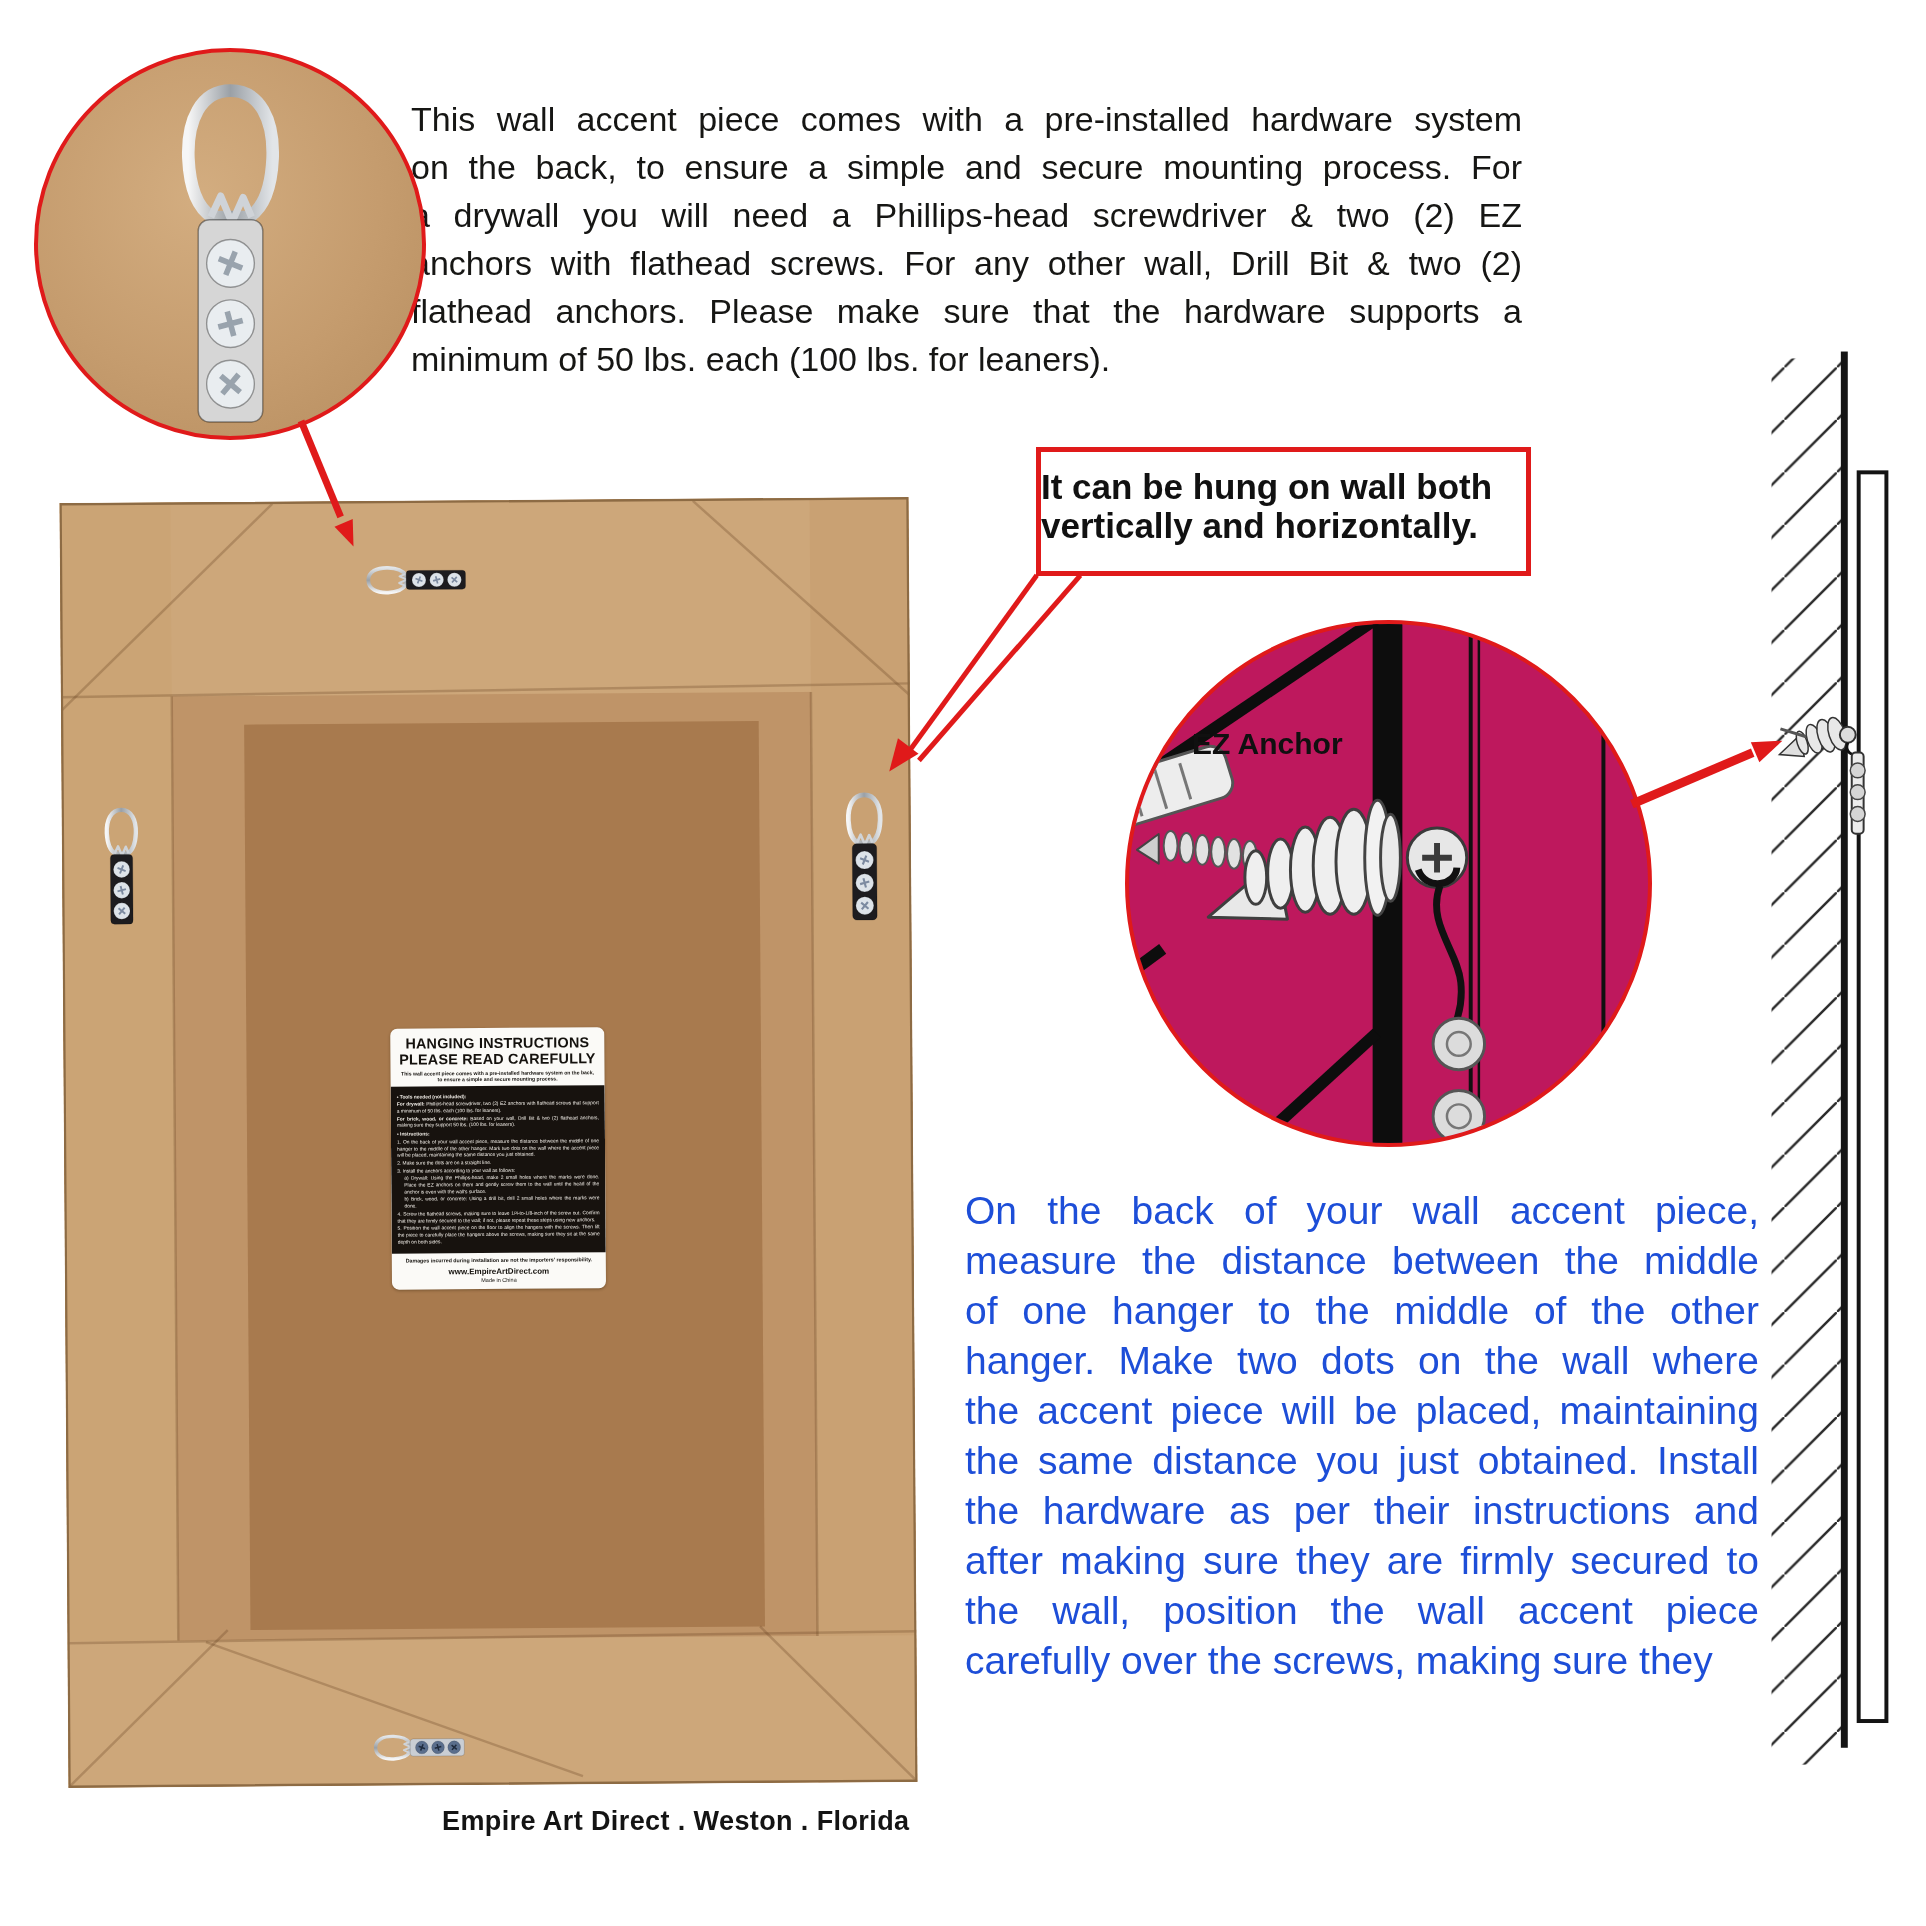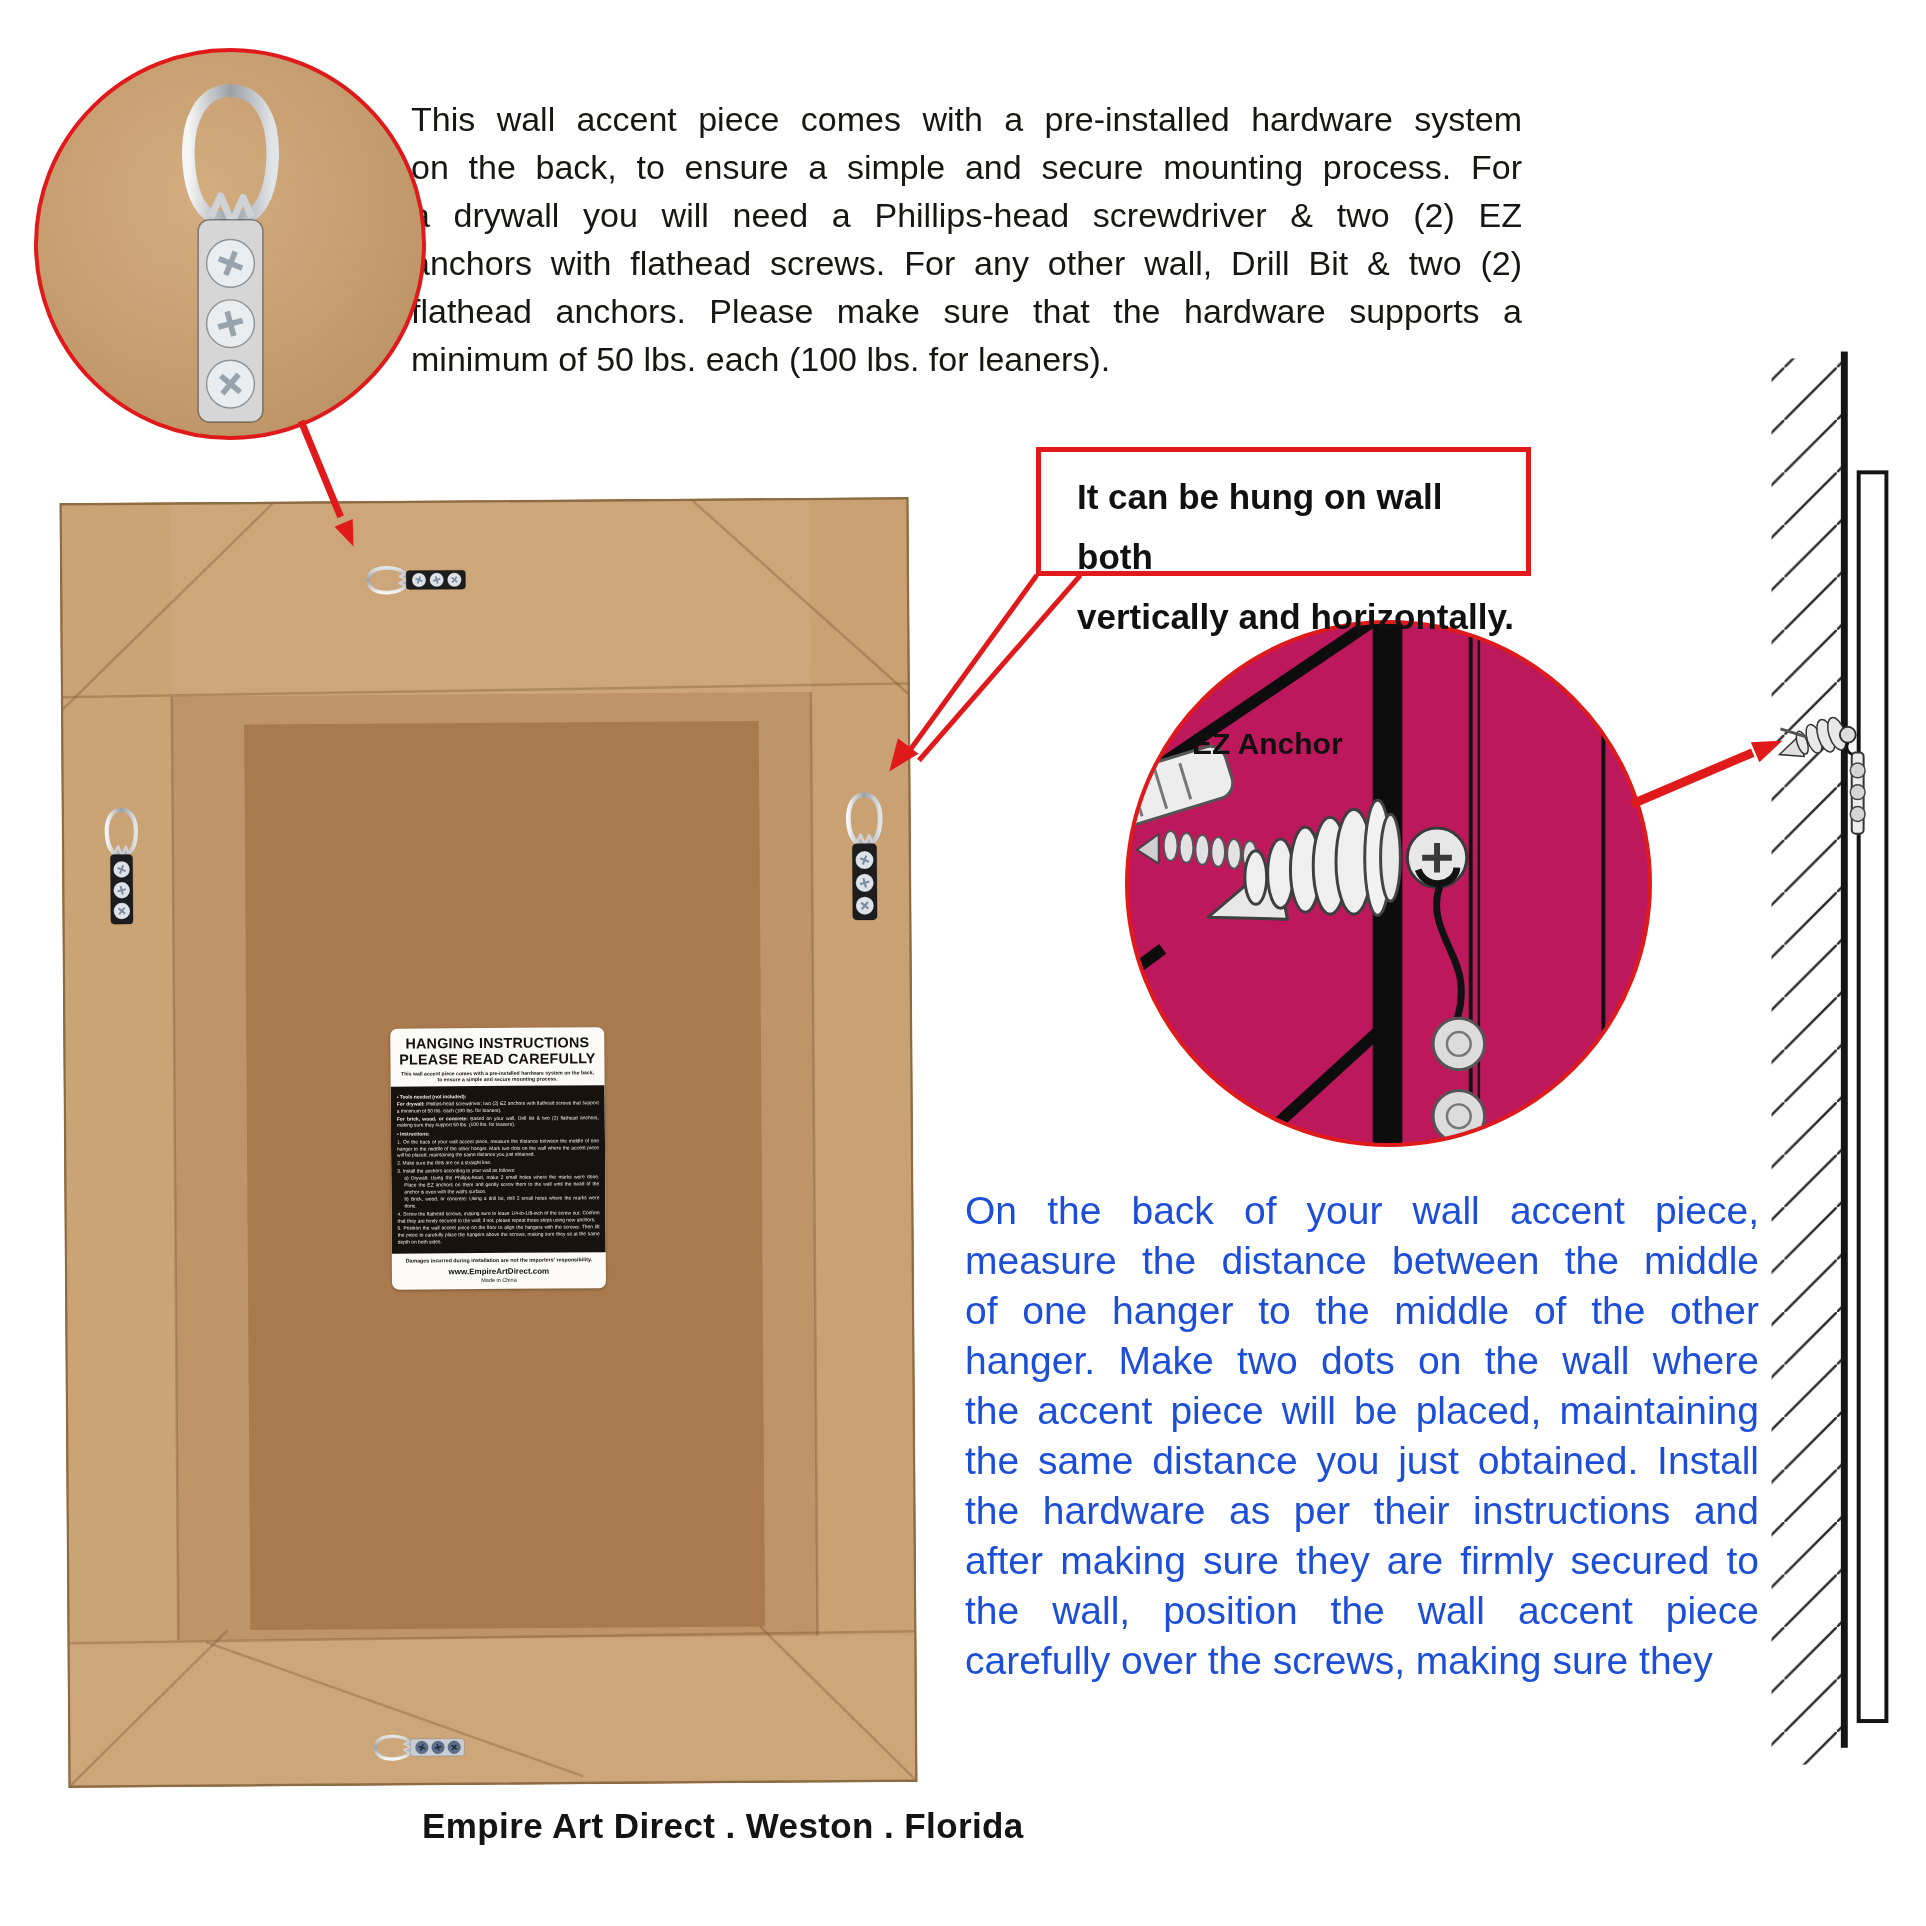--- a/index.html
+++ b/index.html
@@ -7,24 +7,24 @@
         font-family:"Liberation Sans", sans-serif;color:#1d1d1b;}
 
   
   .top-para{position:absolute;left:411px;top:95px;width:1111px;font-size:34px;line-height:48px;color:#161614;}
   .right-para{position:absolute;left:965px;top:1186px;width:794px;font-size:39px;line-height:50px;color:#1d4ed8;}
   .jline{text-align:justify;text-align-last:justify;white-space:normal;}
   .jpara .jline:last-child{text-align-last:left;}
 
   .callout{position:absolute;left:1036px;top:447px;width:495px;height:129px;box-sizing:border-box;
            border:5px solid #e01a1a;background:#ffffff;z-index:6;}
-  .callout .cline{font-weight:bold;font-size:35px;line-height:60px;color:#111;margin-left:36px;}
+  .callout .cline{font-weight:bold;font-size:35px;line-height:39px;color:#111;}
   .callout .cline:first-child{margin-top:15px;}
 
-  .footer-caption{position:absolute;left:422px;top:1806px;font-size:35px;font-weight:bold;color:#141414;letter-spacing:0.4px;}
+  .footer-caption{position:absolute;left:442px;top:1806px;font-size:27px;font-weight:bold;color:#141414;letter-spacing:0.4px;}
 
   
   .inset-circle{position:absolute;left:34px;top:48px;width:384px;height:384px;border-radius:50%;
     border:4.5px solid #e01a1a;box-sizing:content-box;overflow:hidden;z-index:4;
     background:radial-gradient(circle at 42% 38%, #d3ad80 0%, #c59c6e 55%, #b68d5f 100%);}
   .inset-circle .hanger{position:absolute;left:122px;top:26px;width:141px;height:351px;}
 
   
   .frame-photo{position:absolute;left:64px;top:500px;width:849px;height:1285px;transform:rotate(-0.4deg);z-index:1;}
   .frame-photo .bg{position:absolute;left:0;top:0;width:849px;height:1285px;}

